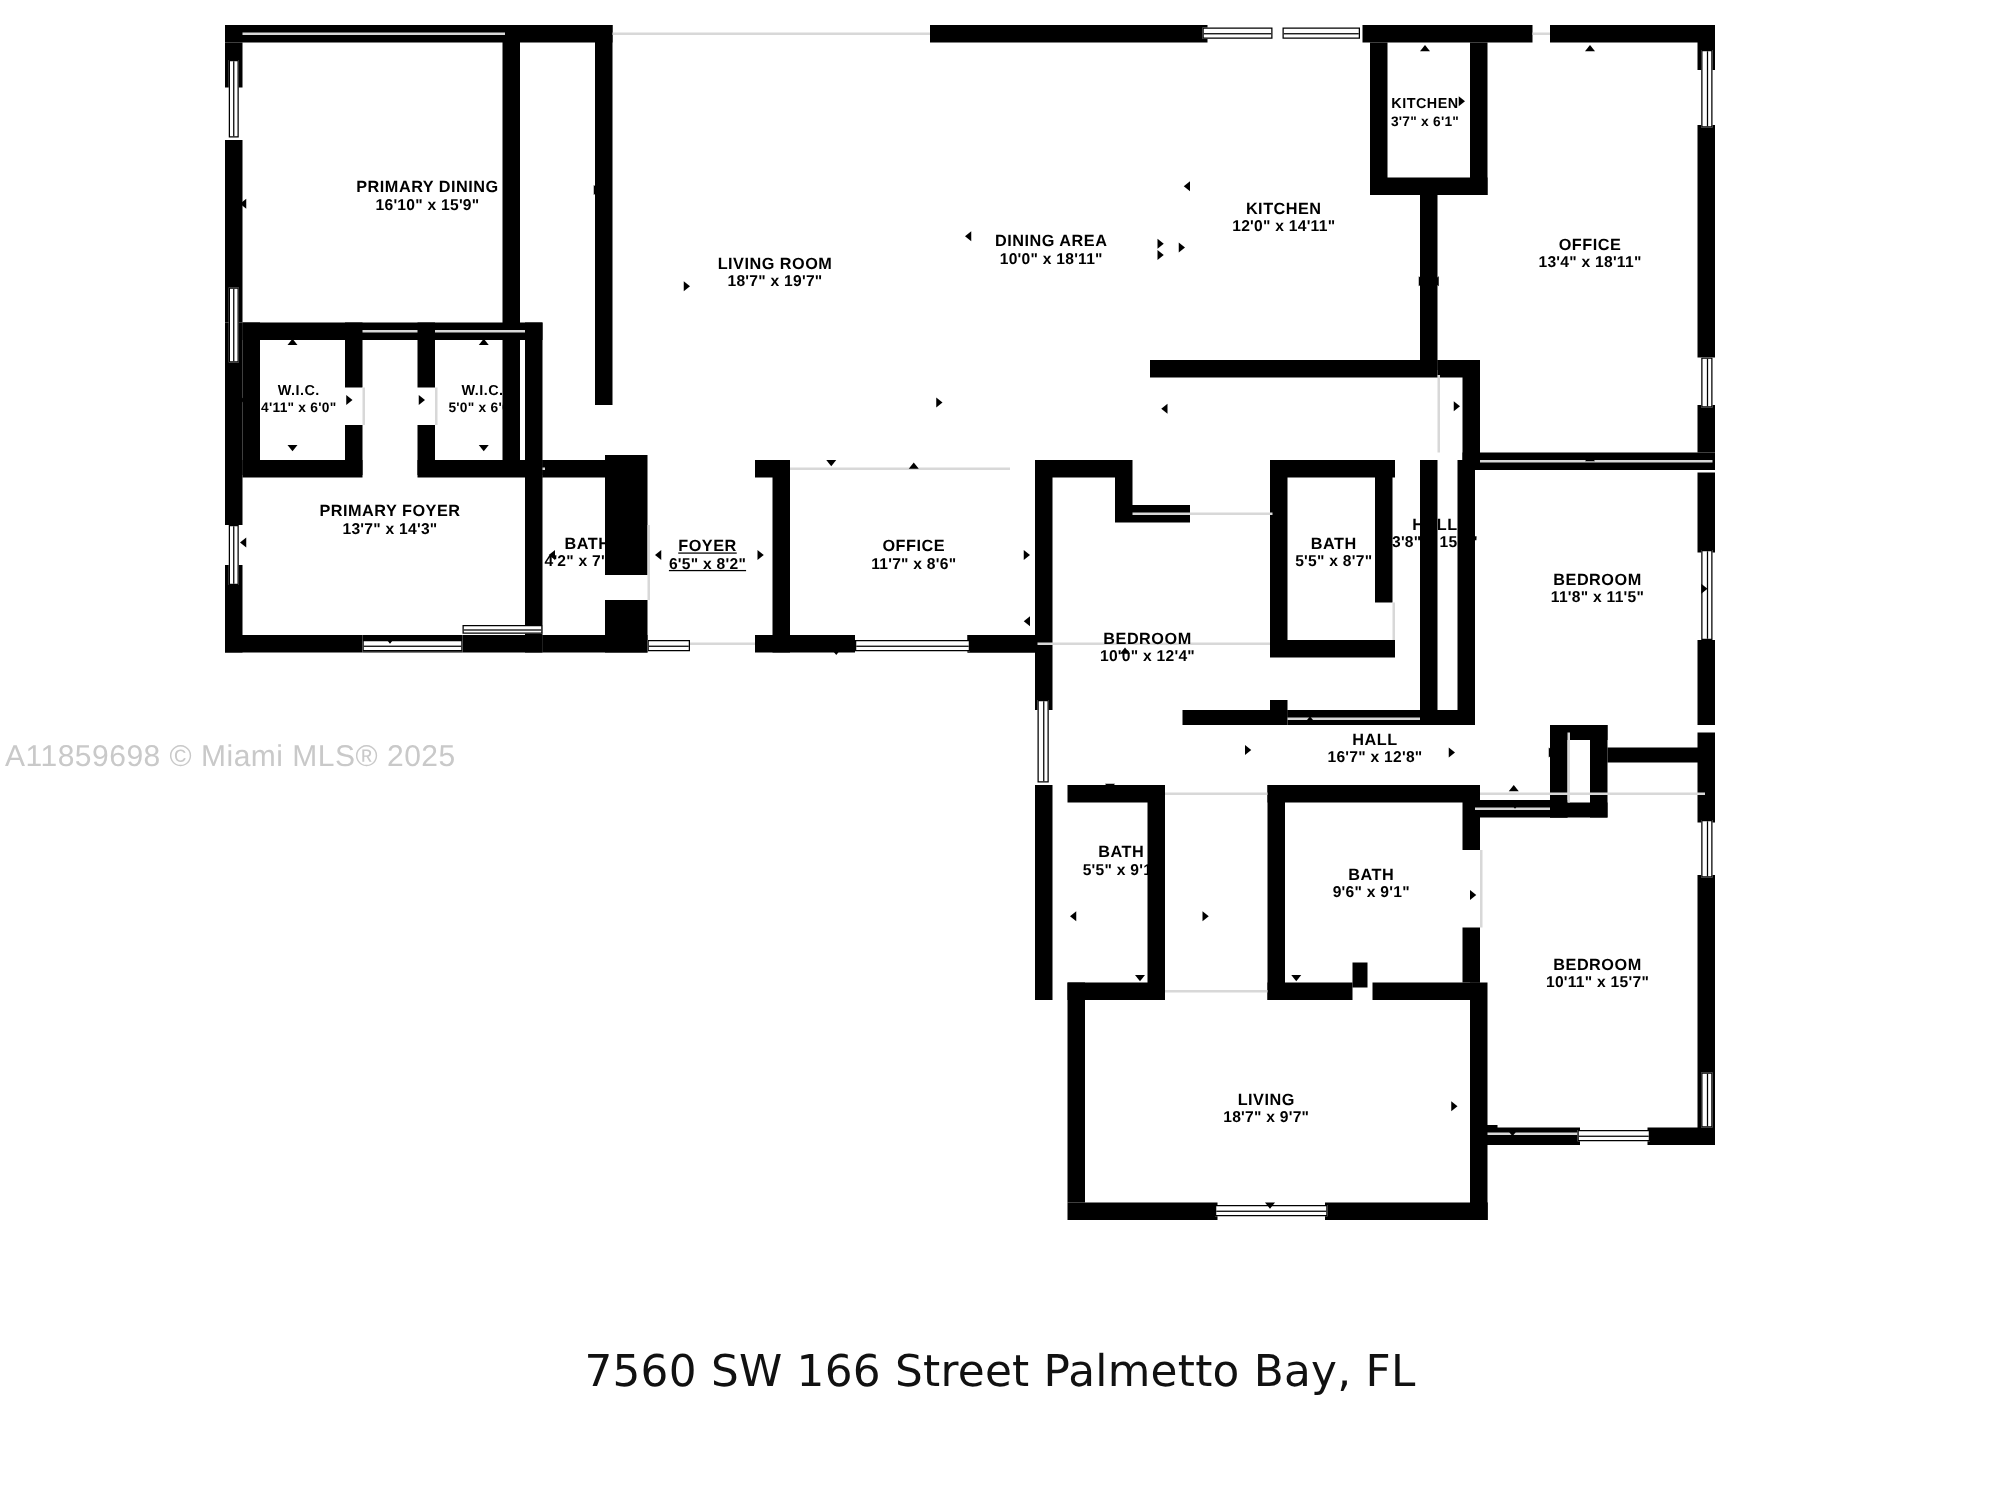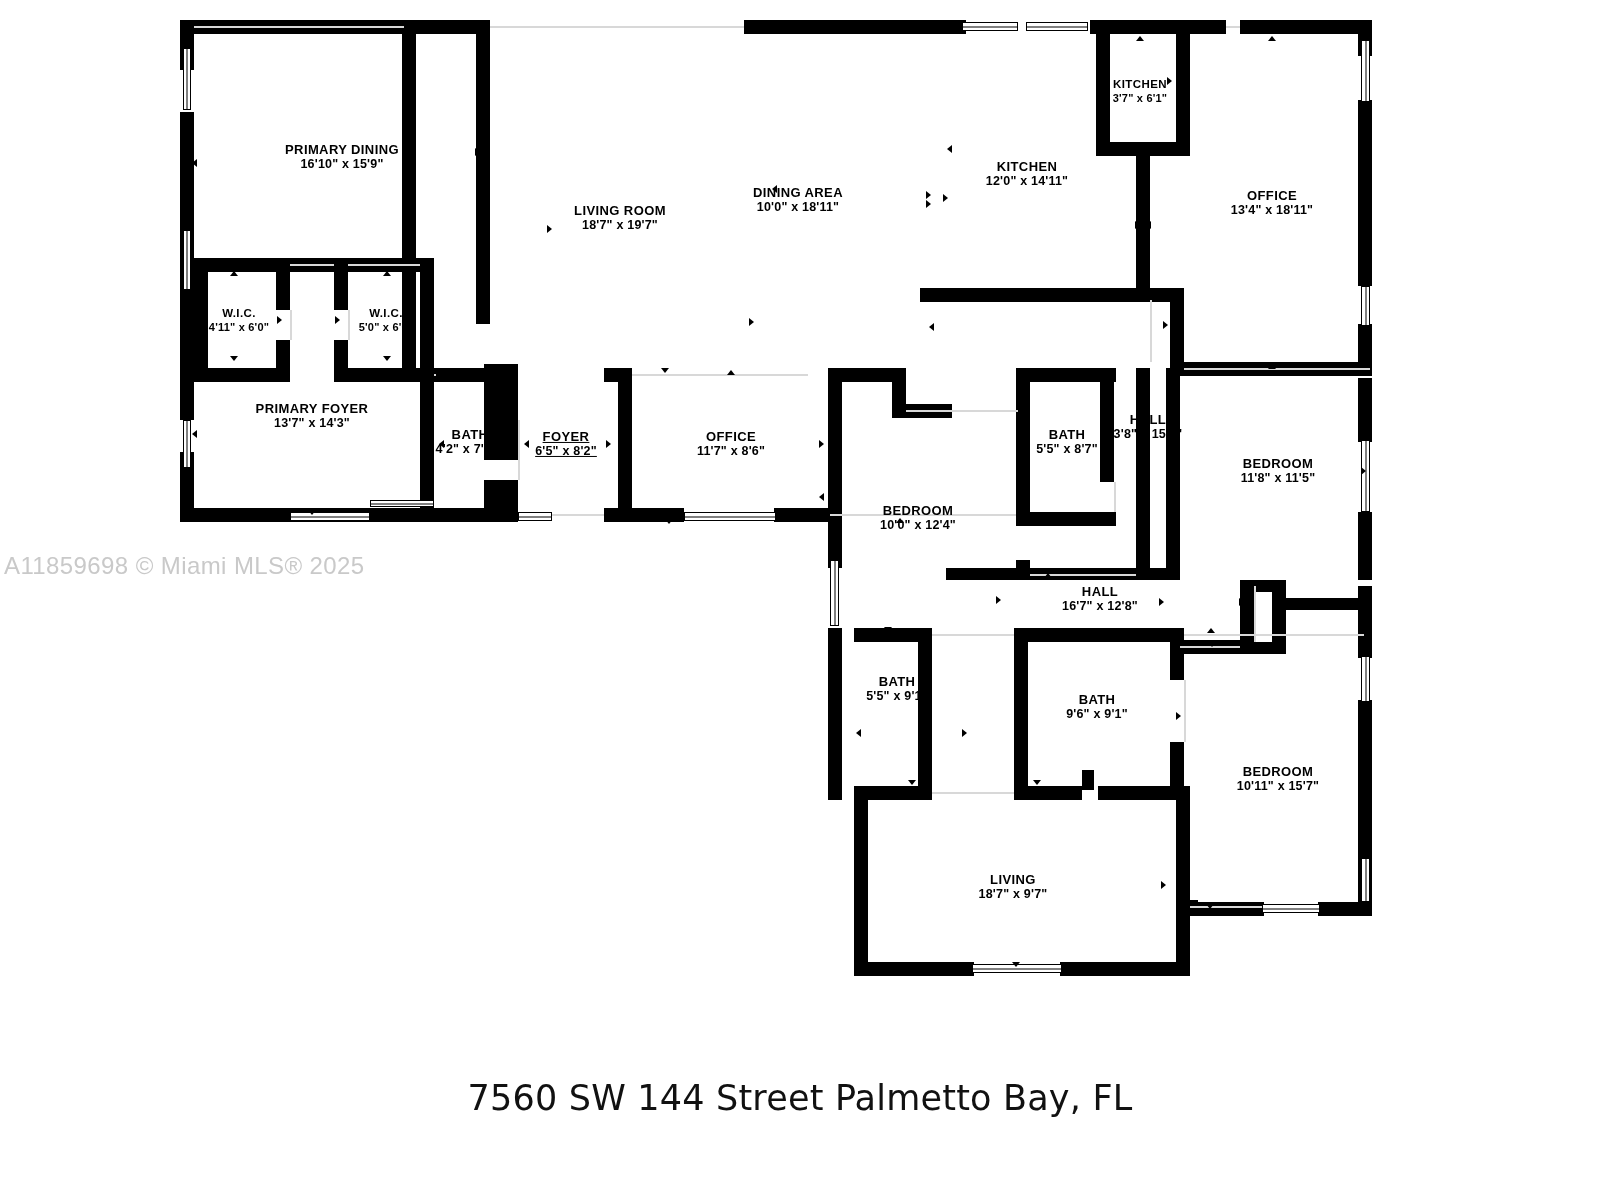--- a/index.html
+++ b/index.html
@@ -89,21 +89,21 @@
   }
   .arw.up    { border-width: 0 4px 5px 4px; border-color: transparent transparent #000 transparent; }
   .arw.down  { border-width: 5px 4px 0 4px; border-color: #000 transparent transparent transparent; }
   .arw.left  { border-width: 4px 5px 4px 0; border-color: transparent #000 transparent transparent; }
   .arw.right { border-width: 4px 0 4px 5px; border-color: transparent transparent transparent #000; }
 
   
   #watermark {
     position: absolute;
     left: 4px;
-    top: 552px;
+    top: 592px;
     font-size: 24px;
     color: #c9c9c9;
     font-family: "Liberation Sans", sans-serif;
     letter-spacing: 0.4px;
     white-space: nowrap;
   }
   
   #plan-title {
     position: absolute;
     left: 0;
@@ -330,21 +330,21 @@
     </div>
   <div id="rooms-layer">
       <div class="room" style="left: 342px; top: 157px;">
         <span class="nm">PRIMARY DINING</span>
         <span class="dim">16'10" x 15'9"</span>
       </div>
       <div class="room" style="left: 620px; top: 218px;">
         <span class="nm">LIVING ROOM</span>
         <span class="dim">18'7" x 19'7"</span>
       </div>
-      <div class="room" style="left: 798px; top: 200px;">
+      <div class="room" style="left: 841px; top: 200px;">
         <span class="nm">DINING AREA</span>
         <span class="dim">10'0" x 18'11"</span>
       </div>
       <div class="room" style="left: 1027px; top: 174px;">
         <span class="nm">KITCHEN</span>
         <span class="dim">12'0" x 14'11"</span>
       </div>
       <div class="room sm" style="left: 1140px; top: 91px;">
         <span class="nm">KITCHEN</span>
         <span class="dim">3'7" x 6'1"</span>
@@ -409,14 +409,14 @@
         <span class="nm">BEDROOM</span>
         <span class="dim">10'11" x 15'7"</span>
       </div>
       <div class="room" style="left: 1013px; top: 887px;">
         <span class="nm">LIVING</span>
         <span class="dim">18'7" x 9'7"</span>
       </div>
     </div>
 
   <div id="watermark">A11859698 © Miami MLS® 2025</div>
-  <div id="plan-title">7560 SW 144 Street Palmetto Bay, FL</div>
+  <div id="plan-title">7560 SW 166 Street Palmetto Bay, FL</div>
 </div>
 
 </body></html>

